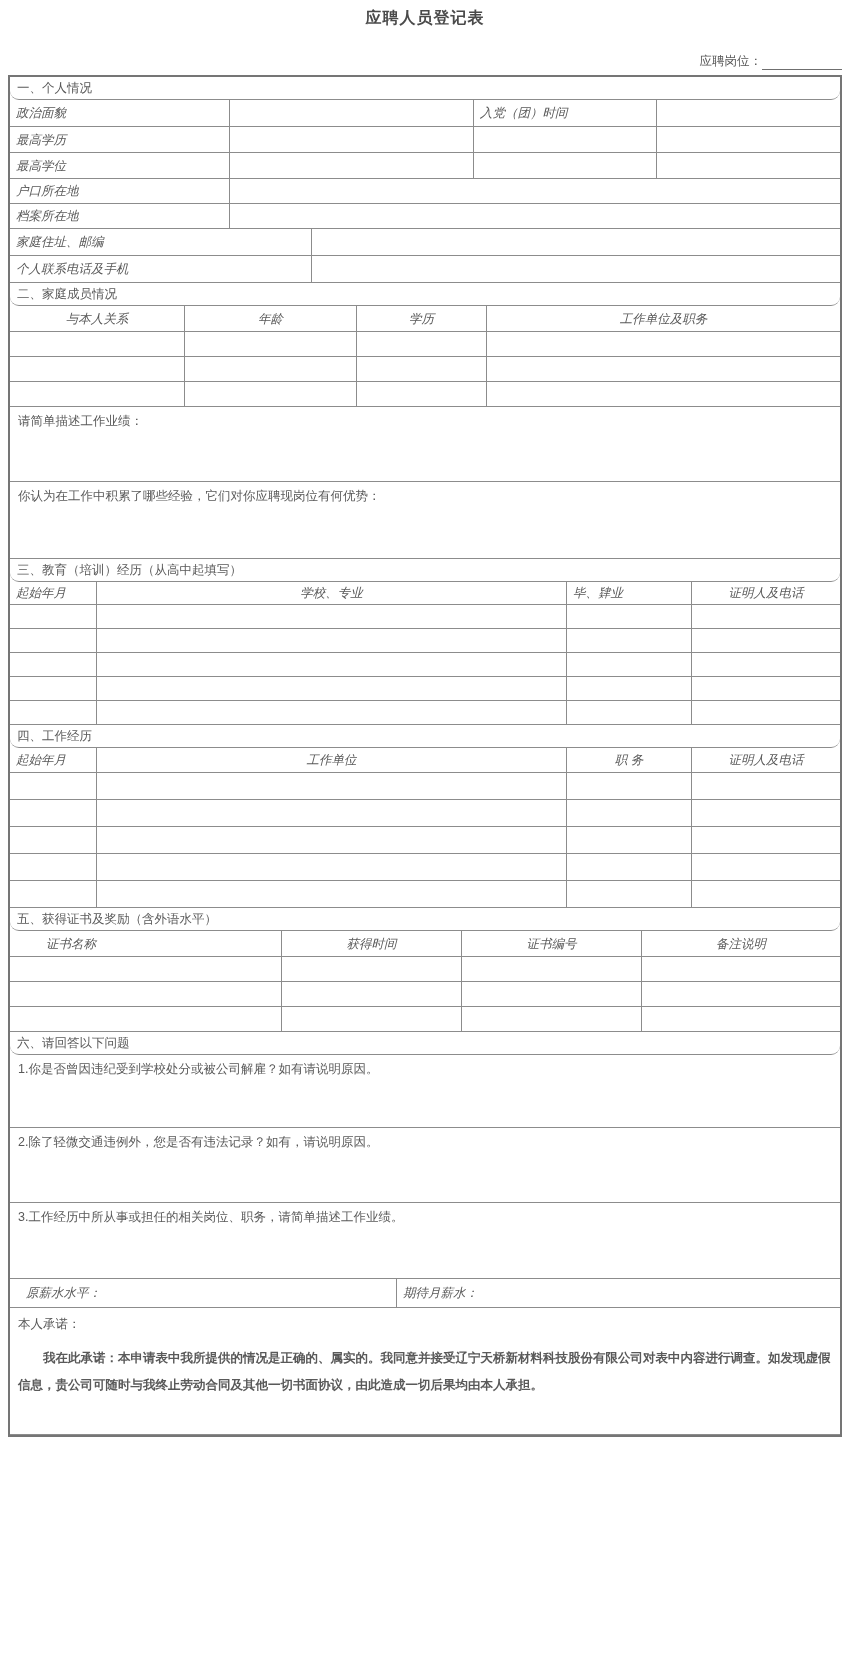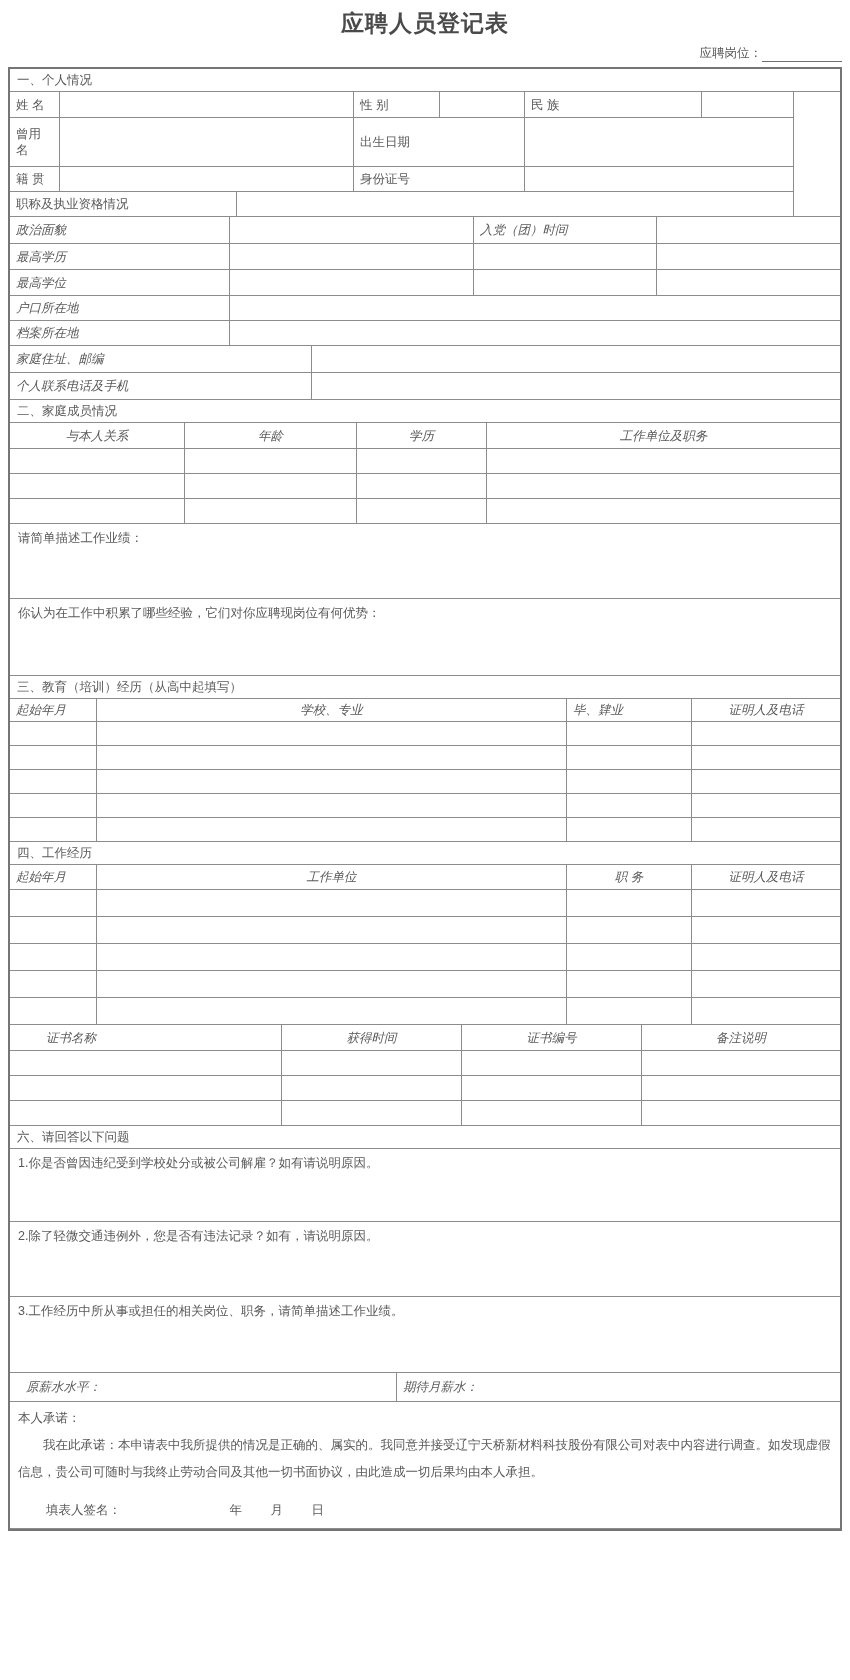--- a/index.html
+++ b/index.html
@@ -3,86 +3,64 @@
 <meta charset="utf-8">
 <style>
   :root{
     --tx:#595959;
     --bd:#8c8c8c;
     --outer:#757575;
   }
   html,body{margin:0;padding:0;background:#ffffff;}
   body{width:850px;font-family:"Liberation Sans","DejaVu Sans",sans-serif;color:var(--tx);}
   .page{width:834px;margin:0 8px;}
-  .title{text-align:center;font-size:23px;font-weight:bold;color:#4a4a4a;margin:8px 0 6px;letter-spacing:1px;}
+  .title{text-align:center;font-size:16px;font-weight:bold;color:#4a4a4a;margin:8px 0 24px;letter-spacing:1px;}
   .pos-line{text-align:right;font-size:12.5px;margin:0 0 5px;color:var(--tx);}
   .pos-blank{display:inline-block;width:80px;border-bottom:1px solid #6f6f6f;height:13px;vertical-align:bottom;}
   .form{border:2px solid var(--outer);}
   
   .r{display:flex;font-style:italic;}
   .c{box-sizing:border-box;border-right:1px solid var(--bd);border-bottom:1px solid var(--bd);
      padding:2px 6px;display:flex;align-items:center;font-size:12.5px;color:var(--tx);line-height:16px;}
   .c.last,.r .c:last-child{border-right:0;}
   .nobb{border-bottom:0 !important;}
   .band{height:22px;display:flex;align-items:center;padding:0 7px;border-bottom:1px solid var(--bd);
-        font-size:12.5px;color:var(--tx);}
+        font-size:12.5px;color:var(--tx);border-radius:9px;}
   .hc{justify-content:center;text-align:center;}
   .area{box-sizing:border-box;border-bottom:1px solid var(--bd);padding:6px 8px 0;font-size:12.5px;color:var(--tx);}
   
   .g1{display:grid;grid-template-columns:50px 177px 117px 86px 85px 177px 92px 1fr;
       grid-template-rows:26px 49px 25px 25px;}
   .g1 .c{height:auto;}  .w220{width:220px;flex:none;} .w244{width:244px;flex:none;}
   .w183{width:183px;flex:none;}.w302{width:302px;flex:none;} .w175{width:175px;flex:none;}
   .w172{width:172px;flex:none;}.w130{width:130px;flex:none;} .w87{width:87px;flex:none;}
   .w470{width:470px;flex:none;}.w125{width:125px;flex:none;} .w272{width:272px;flex:none;padding-left:36px;}
   .w180{width:180px;flex:none;}.w387{width:387px;flex:none;padding-left:16px;} .w287{width:287px;flex:none;}
   .fx{flex:1;}
   .commit{box-sizing:border-box;height:127px;border-bottom:1px solid var(--bd);padding:8px 8px 0;font-size:12.5px;}
-  .commit p{margin:5px 0 0;text-indent:2em;line-height:27px;}
+  .commit p{margin:12px 0 0;text-indent:2em;line-height:27px;font-weight:bold;}
   .sig-line{margin-top:16px;padding-left:28px;}
   .sig-date{margin-left:105px;letter-spacing:8px;}
   .hr-date{align-items:flex-end;justify-content:center;padding-bottom:12px;padding-right:130px;letter-spacing:8px;}
 </style>
 </head>
 <body>
 
 <div class="page">
 
   <div class="title">应聘人员登记表</div>
 
   <div class="pos-line">
     <span>应聘岗位：</span><span class="pos-blank"></span>
   </div>
 
   <div class="form">
 
     <div class="band">一、个人情况</div>
 
-    <div class="g1">
-      <div class="c" style="grid-area:1/1/2/2">姓 名</div>
-      <div class="c" style="grid-area:1/2/2/4"></div>
-      <div class="c" style="grid-area:1/4/2/5">性 别</div>
-      <div class="c" style="grid-area:1/5/2/6"></div>
-      <div class="c" style="grid-area:1/6/2/7">民 族</div>
-      <div class="c" style="grid-area:1/7/2/8"></div>
-      <div class="c last" style="grid-area:1/8/5/9"></div>
-
-      <div class="c" style="grid-area:2/1/3/2">曾用名</div>
-      <div class="c" style="grid-area:2/2/3/4"></div>
-      <div class="c" style="grid-area:2/4/3/6">出生日期</div>
-      <div class="c" style="grid-area:2/6/3/8"></div>
-
-      <div class="c" style="grid-area:3/1/4/2">籍 贯</div>
-      <div class="c" style="grid-area:3/2/4/4"></div>
-      <div class="c" style="grid-area:3/4/4/6">身份证号</div>
-      <div class="c" style="grid-area:3/6/4/8"></div>
-
-      <div class="c" style="grid-area:4/1/5/3">职称及执业资格情况</div>
-      <div class="c" style="grid-area:4/3/5/8"></div>
-    </div>
 
     <div class="r" style="height:27px">
       <div class="c w220">政治面貌</div>
       <div class="c w244"></div>
       <div class="c w183">入党（团）时间</div>
       <div class="c fx"></div>
     </div>
     <div class="r" style="height:26px">
       <div class="c w220">最高学历</div>
       <div class="c w244"></div>
@@ -210,20 +188,21 @@
       <div class="c w125"></div>
       <div class="c fx"></div>
     </div>
     <div class="r" style="height:27px">
       <div class="c w87"></div>
       <div class="c w470"></div>
       <div class="c w125"></div>
       <div class="c fx"></div>
     </div>
 
+    <div class="band">五、获得证书及奖励（含外语水平）</div>
     <div class="r" style="height:26px">
       <div class="c w272">证书名称</div>
       <div class="c hc w180">获得时间</div>
       <div class="c hc w180">证书编号</div>
       <div class="c hc fx">备注说明</div>
     </div>
     <div class="r" style="height:25px">
       <div class="c w272"></div>
       <div class="c w180"></div>
       <div class="c w180"></div>
@@ -253,21 +232,17 @@
         </div>
       <div class="c fx">
           <span>期待月薪水：</span>
         </div>
     </div>
 
 
     <div class="commit">
       <div>本人承诺：</div>
       <p>我在此承诺：本申请表中我所提供的情况是正确的、属实的。我同意并接受辽宁天桥新材料科技股份有限公司对表中内容进行调查。如发现虚假信息，贵公司可随时与我终止劳动合同及其他一切书面协议，由此造成一切后果均由本人承担。</p>
-      <div class="sig-line">
-        <span>填表人签名：</span>
-        <span class="sig-date">年　月　日</span>
-      </div>
     </div>
 
 
   </div>
 </div>
 
 </body></html>

